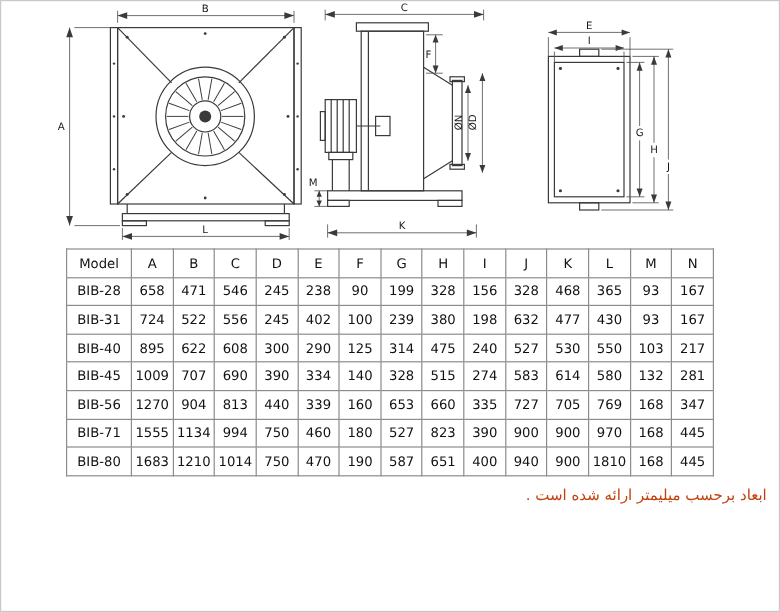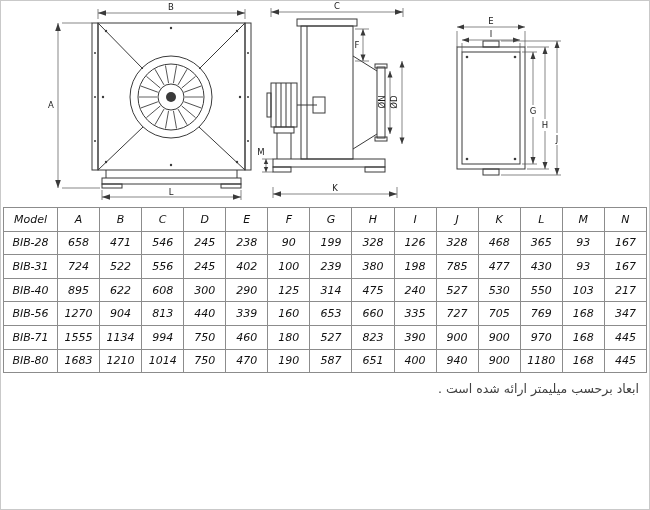--- a/index.html
+++ b/index.html
@@ -14,31 +14,31 @@
     background: #fff; border: 1px solid #c9c9c9; overflow: hidden;
   }
   .drawings { position: relative; width: 648px; height: 204px; }
   .view { position: absolute; top: 0; }
   .view-front  { left: 45px; }
   .view-side   { left: 256px; }
   .view-flange { left: 448px; top: 16px; }
   svg text { font-family: "DejaVu Sans", sans-serif; font-size: 8.5px; fill: #1a1a1a; }
   .dims {
     border-collapse: collapse; table-layout: fixed;
-    width: 644px; margin: 2px auto 0; font-style: italic;
+    width: 540px; margin: 2px auto 0;
   }
   .dims th, .dims td {
     border: 1px solid #8c8c8c; padding: 0; height: 23.6px;
     font-size: 11px; font-weight: 400; text-align: center;
     color: #111; overflow: hidden; white-space: nowrap;
   }
   .dims th:first-child { width: 54px; }
   .note {
     direction: rtl; unicode-bidi: embed;
-    font-size: 12.5px; color: #404040;
+    font-size: 12.5px; color: #c2410c;
     padding: 8px 10px 0 0;
   }
 </style>
 </head>
 <body>
 
 <div class="page">
 
   <div class="drawings">
 
@@ -310,39 +310,39 @@
         <tr>
           <td>BIB-28</td>
           <td>658</td>
           <td>471</td>
           <td>546</td>
           <td>245</td>
           <td>238</td>
           <td>90</td>
           <td>199</td>
           <td>328</td>
-          <td>126</td>
+          <td>156</td>
           <td>328</td>
           <td>468</td>
           <td>365</td>
           <td>93</td>
           <td>167</td>
         </tr>
         <tr>
           <td>BIB-31</td>
           <td>724</td>
           <td>522</td>
           <td>556</td>
           <td>245</td>
           <td>402</td>
           <td>100</td>
           <td>239</td>
           <td>380</td>
           <td>198</td>
-          <td>785</td>
+          <td>632</td>
           <td>477</td>
           <td>430</td>
           <td>93</td>
           <td>167</td>
         </tr>
         <tr>
           <td>BIB-40</td>
           <td>895</td>
           <td>622</td>
           <td>608</td>
@@ -352,20 +352,37 @@
           <td>314</td>
           <td>475</td>
           <td>240</td>
           <td>527</td>
           <td>530</td>
           <td>550</td>
           <td>103</td>
           <td>217</td>
         </tr>
         <tr>
+          <td>BIB-45</td>
+          <td>1009</td>
+          <td>707</td>
+          <td>690</td>
+          <td>390</td>
+          <td>334</td>
+          <td>140</td>
+          <td>328</td>
+          <td>515</td>
+          <td>274</td>
+          <td>583</td>
+          <td>614</td>
+          <td>580</td>
+          <td>132</td>
+          <td>281</td>
+        </tr>
+        <tr>
           <td>BIB-56</td>
           <td>1270</td>
           <td>904</td>
           <td>813</td>
           <td>440</td>
           <td>339</td>
           <td>160</td>
           <td>653</td>
           <td>660</td>
           <td>335</td>
@@ -398,21 +415,21 @@
           <td>1210</td>
           <td>1014</td>
           <td>750</td>
           <td>470</td>
           <td>190</td>
           <td>587</td>
           <td>651</td>
           <td>400</td>
           <td>940</td>
           <td>900</td>
-          <td>1180</td>
+          <td>1810</td>
           <td>168</td>
           <td>445</td>
         </tr>
       </tbody>
   </table>
 
   <div class="note" dir="rtl">ابعاد برحسب میلیمتر ارائه شده است .</div>
 
 </div>
 

